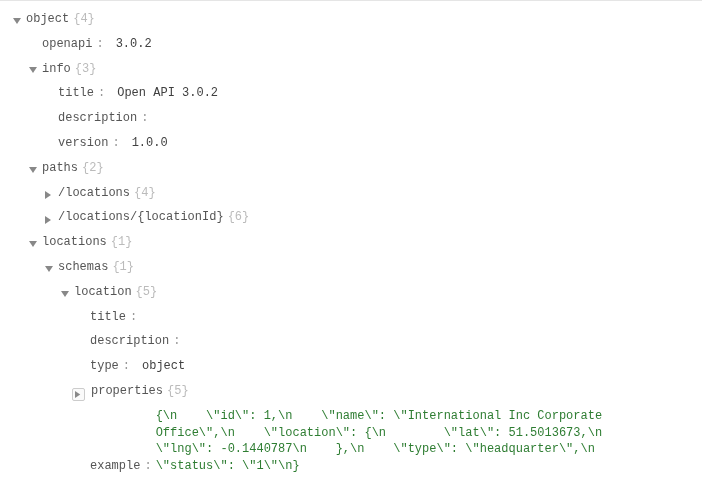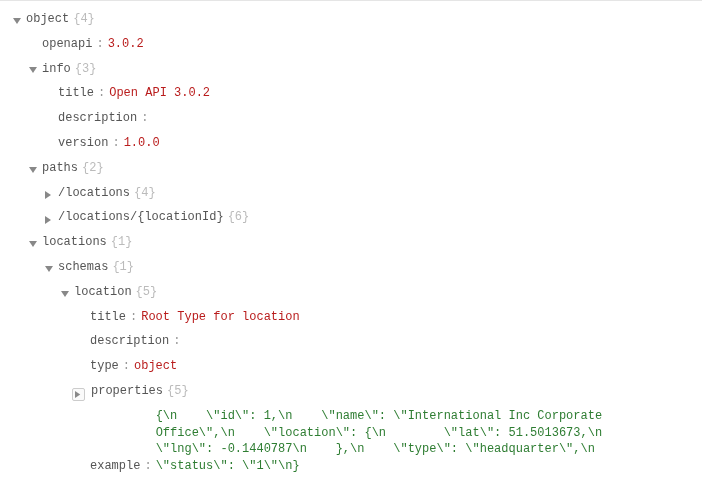--- a/index.html
+++ b/index.html
@@ -34,21 +34,21 @@
     border: 1px solid #ccc;
     border-radius: 2px;
     width: 13px;
     height: 13px;
     background: #fafafa;
   }
   .toggle svg { display: block; }
   .key { color: #555; }
   .count { color: #bbb; margin-left: 4px; }
   .colon { color: #999; margin: 0 4px; }
-  .val { color: #b91c1c; }
+  .val { color: #404040; margin-left: 8px; }
   .indent { display: inline-block; flex-shrink: 0; }
   .example-val {
     color: #2e7d32;
     word-break: break-word;
     max-width: 520px;
     display: inline-block;
   }
 </style>
 </head>
 <body>
@@ -164,21 +164,20 @@
       </svg>
   </span>
   <span class="key">location</span>
   <span class="count">{5}</span>
 </div>
 
 <div class="row">
   <span class="indent" style="width:80px"></span>
   <span class="key">title</span>
   <span class="colon">:</span>
-  <span class="val">Root Type for location</span>
 </div>
 
 <div class="row">
   <span class="indent" style="width:80px"></span>
   <span class="key">description</span>
   <span class="colon">:</span>
 </div>
 
 <div class="row">
   <span class="indent" style="width:80px"></span>

